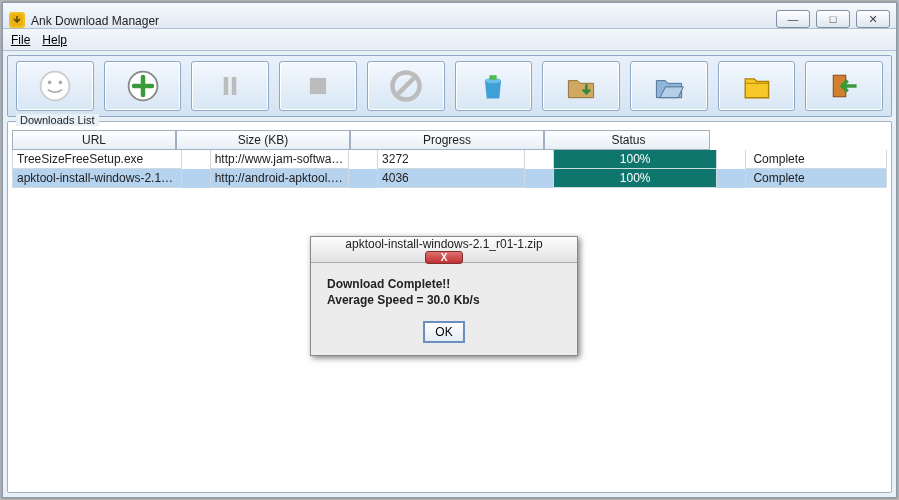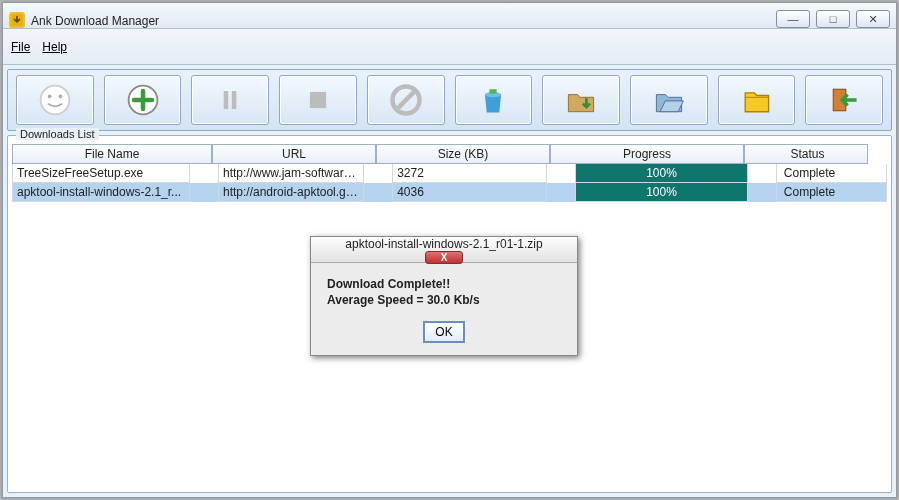--- a/index.html
+++ b/index.html
@@ -3,40 +3,40 @@
 <meta charset="utf-8">
 <style>
 * { box-sizing: border-box; margin: 0; padding: 0; font-family: "Segoe UI", Tahoma, sans-serif; font-size: 12px; }
 body { background: #b8b8b8; width: 899px; height: 500px; overflow: hidden; position: relative; }
 .window { position: absolute; top: 2px; left: 2px; right: 2px; bottom: 2px; background: #e8f0f8; border: 1px solid #8a9bb0; box-shadow: 0 0 3px rgba(0,0,0,0.3); display: flex; flex-direction: column; }
 .titlebar { height: 26px; background: linear-gradient(#f5f9fd,#e0e8f2); border-bottom: 1px solid #b0c0d0; display: flex; align-items: flex-end; padding: 0 6px; }
 .titlebar-icon { width: 16px; height: 16px; background: #f0c020; border-radius: 3px; margin-right: 6px; display:flex;align-items:center;justify-content:center;}
 .titlebar-title { flex: 1; color: #222; }
 .winbtns { display: flex; gap: 6px; }
 .winbtn { width: 34px; height: 18px; border: 1px solid #8090a0; background: linear-gradient(#fff,#dde6ef); border-radius: 3px; display: flex; align-items: center; justify-content: center; font-size: 11px; color: #444; cursor: pointer; }
-.menubar { height: 36px; background: linear-gradient(#f2f6fb,#e4ecf5); border-bottom: 1px solid #b0c0d0; display: flex; align-items: center; padding: 0 8px; gap: 12px; }
+.menubar { height: 22px; background: linear-gradient(#f2f6fb,#e4ecf5); border-bottom: 1px solid #b0c0d0; display: flex; align-items: center; padding: 0 8px; gap: 12px; }
 .menu-item { text-decoration: underline; text-decoration-color: transparent; color: #000; cursor: pointer; }
 .menu-item .u { text-decoration: underline; }
 .toolbar { height: 62px; background: linear-gradient(#e8f1fb,#d4e3f3); border: 1px solid #8fa8c5; margin: 4px; border-radius: 2px; display: flex; align-items: center; padding: 4px 8px; gap: 10px; }
 .tbtn { width: 78px; height: 50px; border: 1px solid #8fa8c5; background: linear-gradient(#f3f8fe,#d8e6f4); border-radius: 3px; display: flex; align-items: center; justify-content: center; cursor: pointer; box-shadow: inset 0 0 0 1px #fff; }
 .tbtn svg { width: 36px; height: 36px; }
 .groupbox { flex: 1; margin: 0 4px 4px 4px; border: 1px solid #a0b0c0; background: #fff; position: relative; border-radius: 2px; }
 .group-label { position: absolute; top: -8px; left: 8px; background: #e8f0f8; padding: 0 4px; color: #222; font-size: 11px; }
 .table { position: absolute; top: 8px; left: 4px; right: 4px; }
 .thead { display: flex; }
 .th { border: 1px solid #a0b0c0; background: linear-gradient(#fdfefe,#e8eff7); text-align: center; padding: 2px 4px; color: #222; }
 .tbody { }
 .tr { display: flex; gap: 28px; }
 .tr.sel { background: #b5d3ef; }
 .td { border-left: 1px solid #d0d8e0; border-right: 1px solid #d0d8e0; border-bottom: 1px solid #d0d8e0; padding: 2px 4px; color: #222; white-space: nowrap; overflow: hidden; text-overflow: ellipsis; }
 .c-name { width: 200px; }
 .c-url { width: 164px; }
 .c-size { width: 174px; }
 .c-prog { width: 194px; }
-.c-status { width: 124px; padding-left: 7px; }
+.c-status { width: 166px; padding-left: 7px; }
 .progcell { background: #0f766e; text-align: center; color: #fff; }
 .dialog { position: absolute; left: 310px; top: 236px; width: 268px; background: #ececec; border: 1px solid #888; box-shadow: 2px 2px 6px rgba(0,0,0,0.5); }
 .dlg-title { height: 26px; background: linear-gradient(#fdfdfd,#e2e2e2); border-bottom: 1px solid #aaa; display:flex; align-items:center; padding: 0 6px; flex-direction: column; }
 .dlg-title-text { flex: 1; font-size: 12px; color: #222; }
 .dlg-close { width: 38px; height: 18px; background: linear-gradient(#e07070,#c03030); border: 1px solid #803030; border-radius: 3px; color: #fff; display:flex;align-items:center;justify-content:center; font-weight:bold; cursor:pointer; font-size: 10px;}
 .dlg-body { padding: 14px 16px 12px 16px; color:#222; }
 .dlg-body p { margin-bottom: 2px; font-weight: bold; }
 .dlg-actions { text-align: center; padding-bottom: 12px; }
 .dlg-ok { padding: 2px 10px; border: 2px solid #6a8fbf; background: linear-gradient(#fff,#e4ecf5); cursor: pointer; font-size: 12px; }
 </style>
@@ -126,21 +126,20 @@
           <rect x="8" y="8" width="14" height="24" fill="#d08030" stroke="#804010"></rect>
           <path d="M34 20 H18 M24 14 l-6 6 6 6" stroke="#3a9a3a" stroke-width="4" fill="none"></path>
         </svg>
       </div>
   </div>
 
   <div class="groupbox">
     <div class="group-label">Downloads List</div>
     <div class="table">
       <div class="thead">
-        <div class="th c-name">File Name</div>
         <div class="th c-url">URL</div>
         <div class="th c-size">Size (KB)</div>
         <div class="th c-prog">Progress</div>
         <div class="th c-status">Status</div>
       </div>
       <div class="tbody">
         <div class="tr">
           <div class="td c-name">TreeSizeFreeSetup.exe</div>
           <div class="td c-url">http://www.jam-software.com/...</div>
           <div class="td c-size">3272</div>

